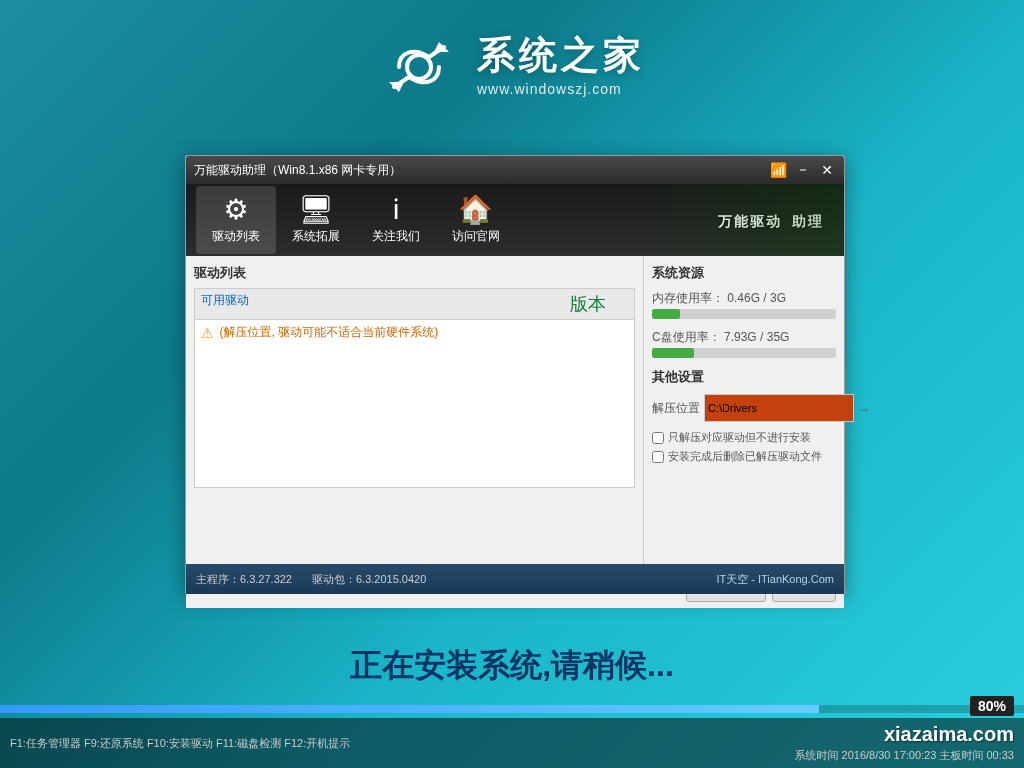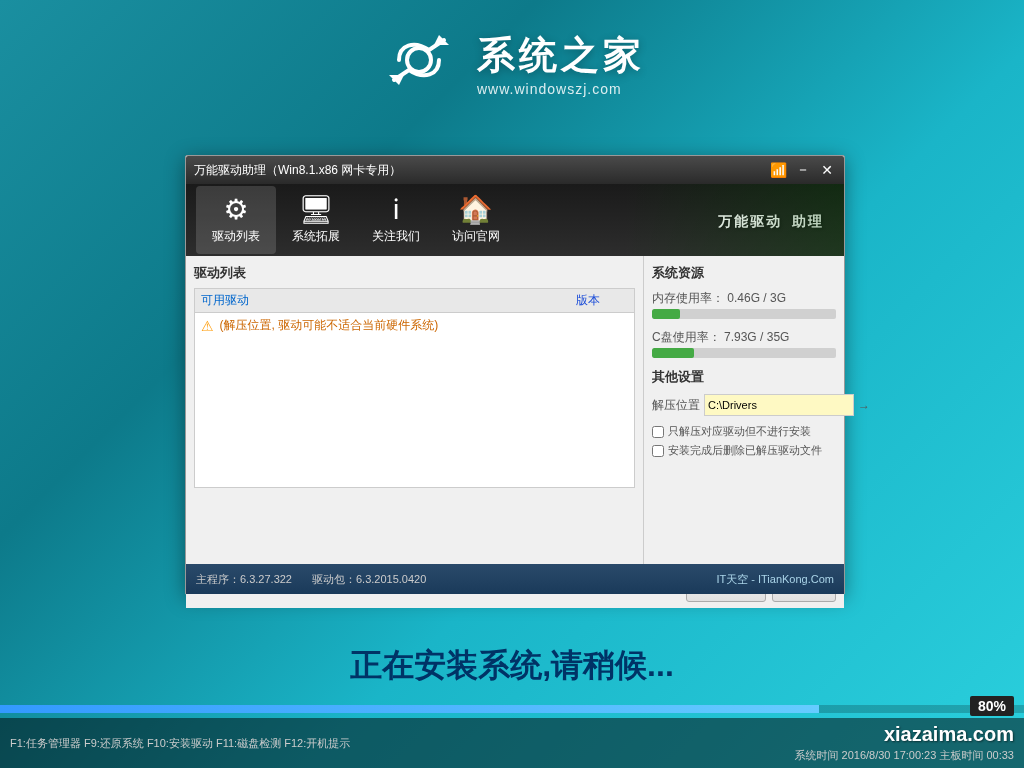--- a/index.html
+++ b/index.html
@@ -9,21 +9,21 @@
       overflow: hidden;
       font-family: 'Microsoft YaHei', SimHei, sans-serif;
       background: linear-gradient(135deg, #1a8fa0 0%, #0d7a8a 30%, #1ab5c8 60%, #2acfdd 100%);
       position: relative;
     }
 
     
     .logo-area {
       display: flex;
       justify-content: center;
-      align-items: flex-start;
+      align-items: flex-end;
       padding: 30px 0 20px 0;
       gap: 18px;
     }
     .logo-icon {
       width: 80px;
       height: 60px;
     }
     .logo-text-area {
       display: flex;
       flex-direction: column;
@@ -169,22 +169,22 @@
       border-bottom: 1px solid #ccc;
       padding: 3px 6px;
     }
     .driver-col-name {
       flex: 1;
       font-size: 12px;
       color: #0066cc;
     }
     .driver-col-ver {
       width: 80px;
-      font-size: 12px;
-      color: #1d4ed8;
+      font-size: 18px;
+      color: #15803d;
       text-align: center;
     }
     .driver-row {
       display: flex;
       align-items: center;
       padding: 4px 6px;
       font-size: 12px;
       color: #cc6600;
       gap: 6px;
     }
@@ -234,25 +234,25 @@
       gap: 4px;
       margin-bottom: 8px;
     }
     .extract-label {
       font-size: 12px;
       color: #555;
       white-space: nowrap;
     }
     .extract-input {
       flex: 1;
-      height: 22px;
+      height: 28px;
       border: 1px solid #ccc;
       font-size: 11px;
       padding: 0 3px;
-      background: #fef9c3;
+      background: #c2410c;
     }
     .extract-arrow {
       font-size: 12px;
       color: #555;
       cursor: pointer;
     }
     .checkbox-item {
       display: flex;
       align-items: center;
       gap: 4px;

